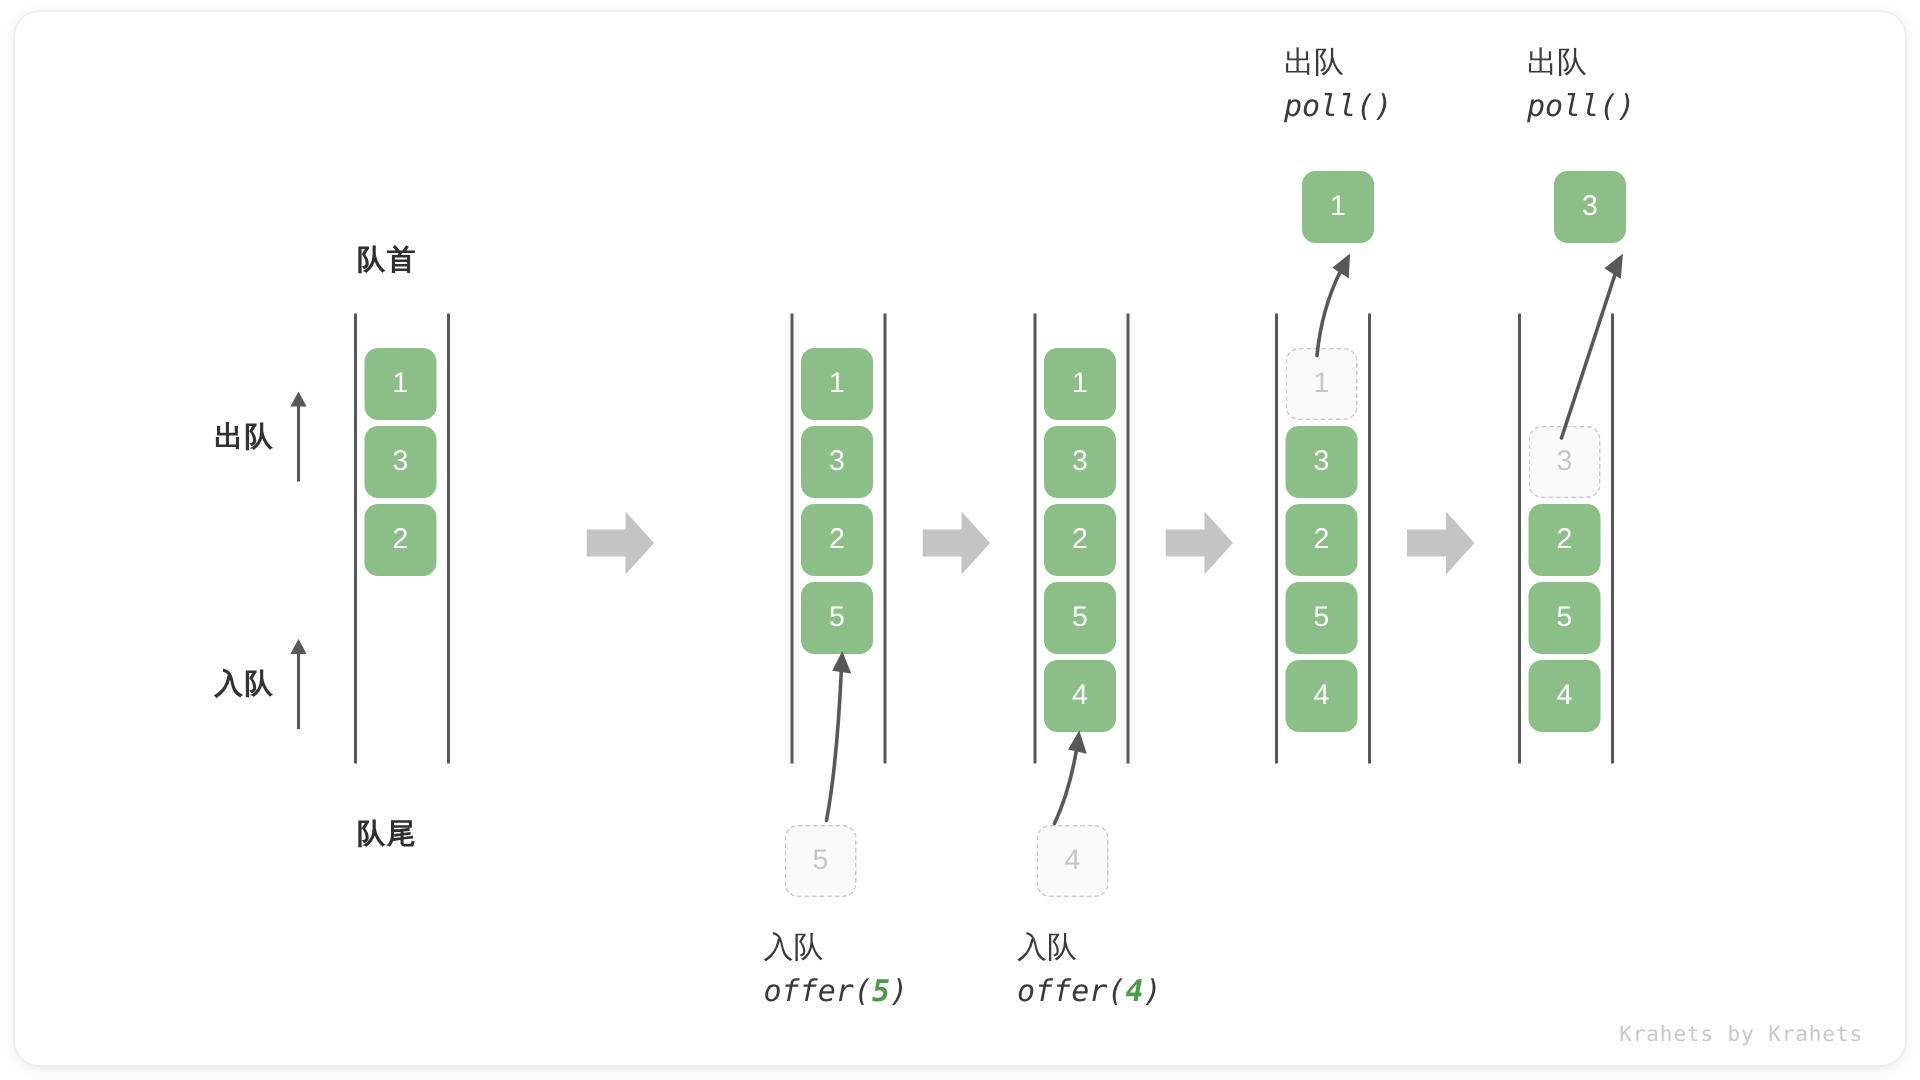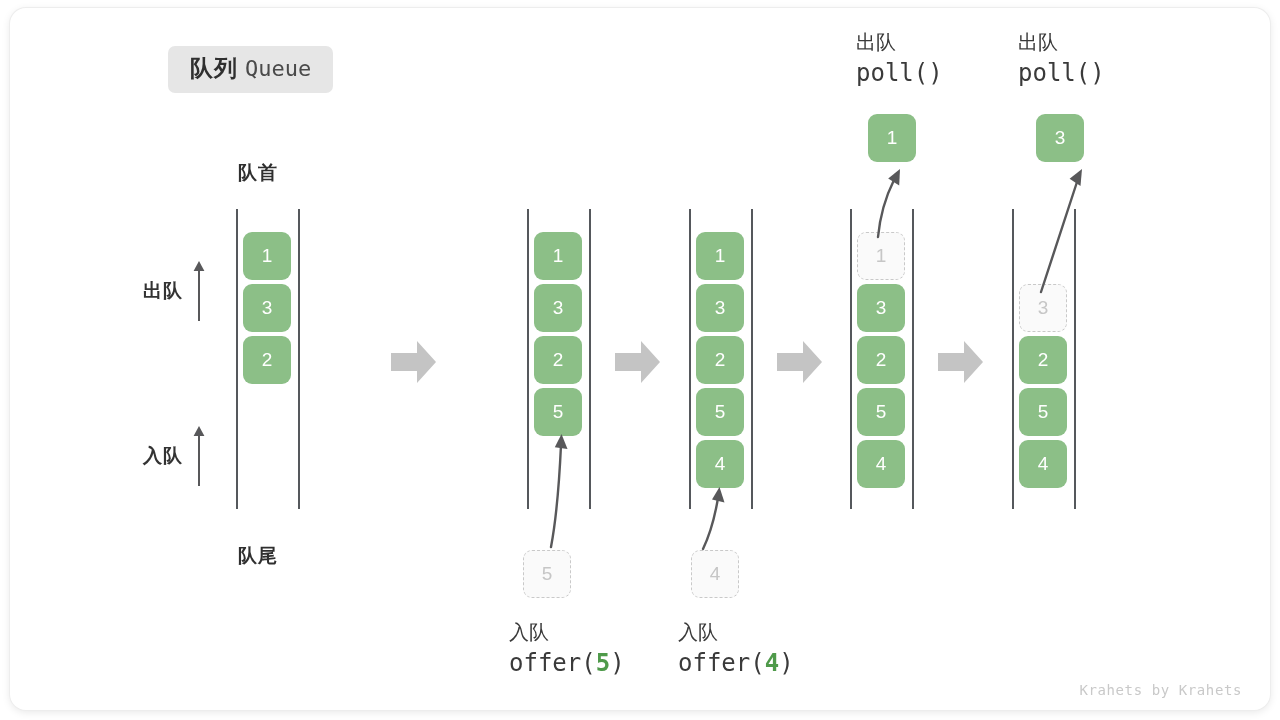--- a/index.html
+++ b/index.html
@@ -119,23 +119,24 @@
     white-space: nowrap;
     line-height: 1.42;
   }
   .op-caption .cn {
     display: block;
     font-size: 20px;
     color: #3a3a3a;
   }
   .op-caption .code {
     display: block;
-    font-size: 24px;
+    font-size: 20px;
     color: #3a3a3a;
     font-family: "DejaVu Sans Mono", "Liberation Mono", monospace;
+    font-style: italic;
   }
   .op-caption .code .arg { color: #4f9a4a; font-weight: bold; }
 
   
   .motion { position: absolute; overflow: visible; }
 
   
   .watermark {
     position: absolute;
     right: 38px;
@@ -145,23 +146,20 @@
     font-family: "DejaVu Sans Mono", "Liberation Mono", monospace;
     letter-spacing: 0.6px;
   }
 </style>
 </head>
 <body>
 
 <div id="stage">
   <div class="page-card"></div>
 
-  <div class="title-badge">
-    <span class="title-cn">队列</span><span class="title-en">Queue</span>
-  </div>
 
   <div class="head-label" style="left:238px; top:160px;">队首</div>
   <div class="head-label" style="left:238px; top:543px;">队尾</div>
 
   <div class="side-op" style="left:143px; top:260px;">
     <span class="txt">出队</span>
     <svg width="14" height="62" viewBox="0 0 14 62">
       <line x1="7" y1="61" x2="7" y2="9" stroke="#58585a" stroke-width="2"></line>
       <path d="M7 1 L12.4 11 L1.6 11 Z" fill="#58585a"></path>
     </svg>

